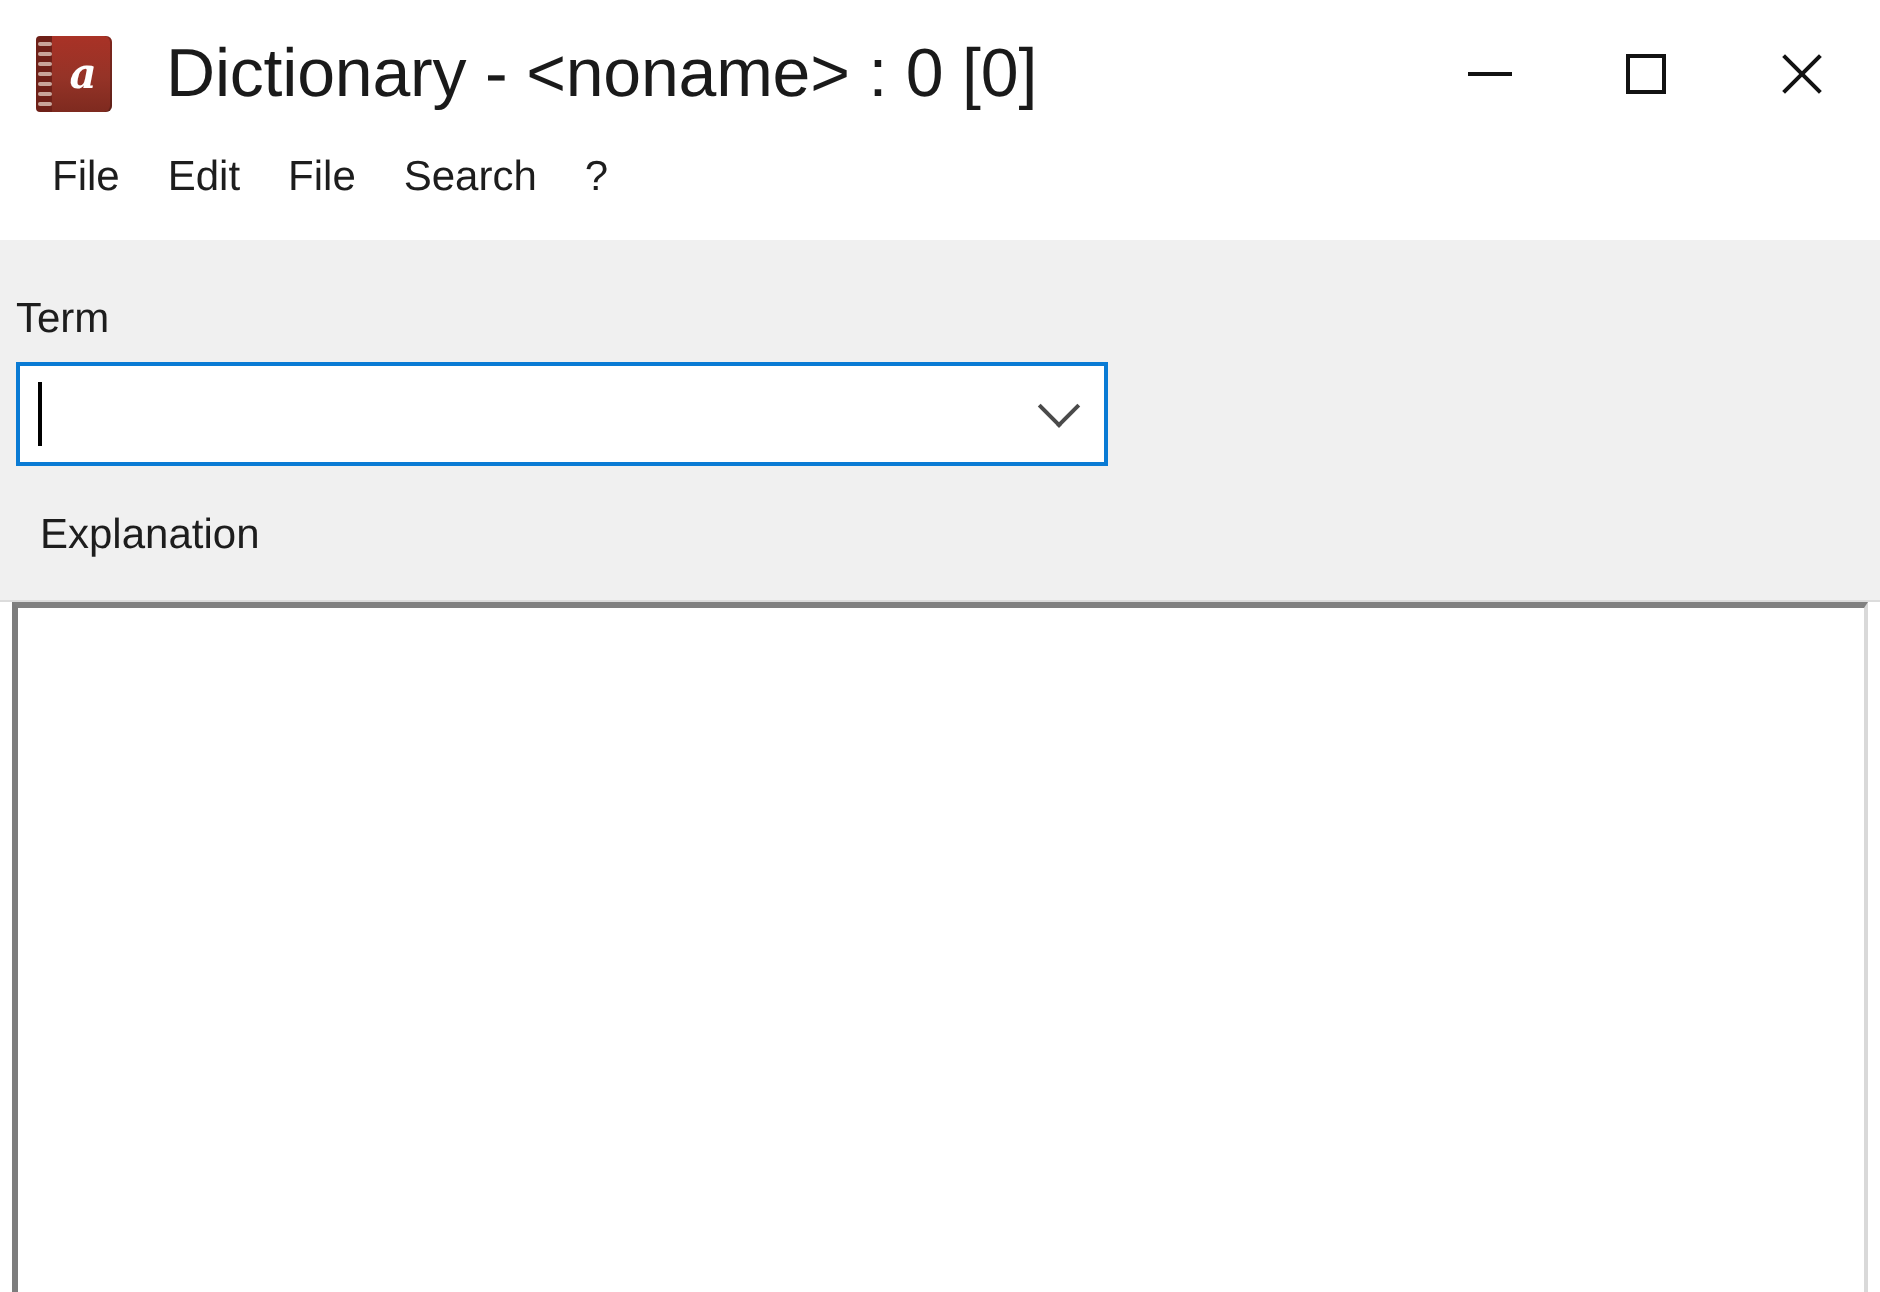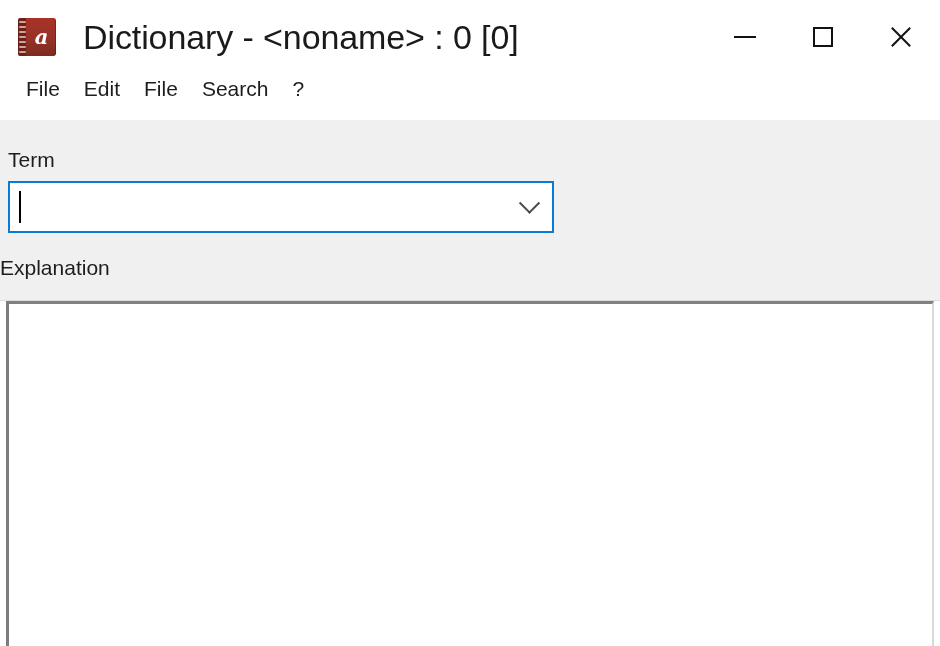--- a/index.html
+++ b/index.html
@@ -166,21 +166,21 @@
     flex: 0 0 auto;
     border-bottom: 1px solid #dcdcdc;
   }
   .lbl {
     position: absolute;
     font-size: 21px;
     color: #1d1d1d;
     white-space: nowrap;
   }
   .lbl-term { left: 8px; top: 13px; margin-top: 15px; }
-  .lbl-expl { left: 0; top: 136px; }
+  .lbl-expl { left: 20px; top: 136px; }
 
   
   .combo {
     position: absolute;
     left: 8px; top: 61px;
     width: 546px; height: 52px;
     background: #ffffff;
     border: 2px solid #0a7bd4;
     box-sizing: border-box;
     display: flex;

